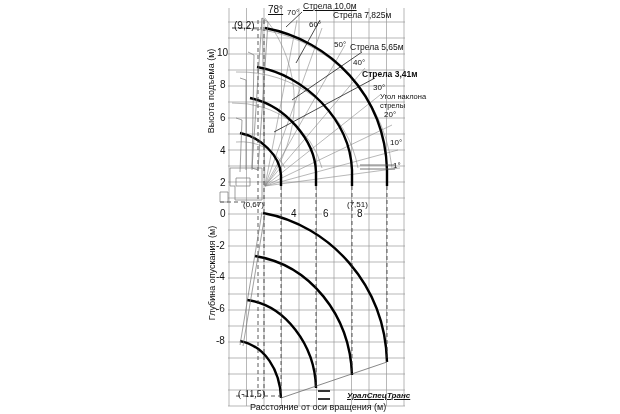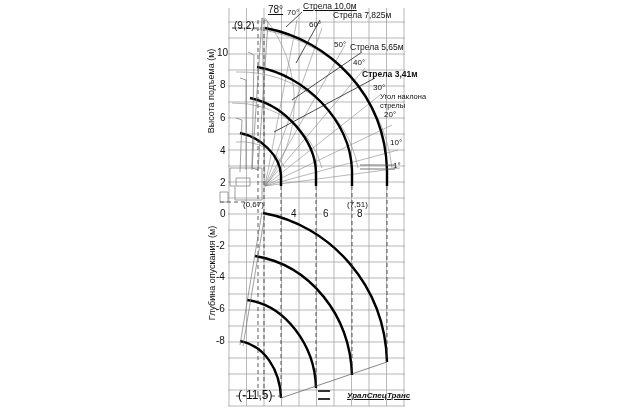--- a/index.html
+++ b/index.html
@@ -107,41 +107,42 @@
   <g stroke="#555" stroke-width="0.8">
     <line x1="360" y1="165" x2="395" y2="165"></line>
     <line x1="360" y1="169" x2="395" y2="169"></line>
   </g>
 </svg>
 
 <div style="position:absolute;left:0;top:0;width:620px;height:414px;font-size:9px;color:#111;">
 
   <div style="position:absolute;left:166px;top:86px;width:90px;text-align:center;transform:rotate(-90deg);font-size:9px;">Высота подъема (м)</div>
   <div style="position:absolute;left:162px;top:268px;width:100px;text-align:center;transform:rotate(-90deg);font-size:9px;">Глубина опускания (м)</div>
+  <div style="position:absolute;left:250px;top:402px;font-size:9px;">Расстояние от оси вращения (м)</div>
 
   <div style="position:absolute;left:217px;top:47px;font-size:10px;">10</div>
   <div style="position:absolute;left:220px;top:79px;font-size:10px;">8</div>
   <div style="position:absolute;left:220px;top:112px;font-size:10px;">6</div>
   <div style="position:absolute;left:220px;top:145px;font-size:10px;">4</div>
   <div style="position:absolute;left:220px;top:177px;font-size:10px;">2</div>
   <div style="position:absolute;left:220px;top:208px;font-size:10px;">0</div>
 
   <div style="position:absolute;left:216px;top:240px;font-size:10px;">-2</div>
   <div style="position:absolute;left:216px;top:271px;font-size:10px;">-4</div>
   <div style="position:absolute;left:216px;top:303px;font-size:10px;">-6</div>
   <div style="position:absolute;left:216px;top:335px;font-size:10px;">-8</div>
 
   <div style="position:absolute;left:290px;top:208px;font-size:10px;background:#fff;padding:0 1px;">4</div>
   <div style="position:absolute;left:322px;top:208px;font-size:10px;background:#fff;padding:0 1px;">6</div>
   <div style="position:absolute;left:356px;top:208px;font-size:10px;background:#fff;padding:0 1px;">8</div>
 
   <div style="position:absolute;left:234px;top:20px;font-size:10px;">(9,2)</div>
   <div style="position:absolute;left:215px;top:200px;font-size:8px;padding-left:28px;">(0,67)</div>
   <div style="position:absolute;left:347px;top:200px;font-size:8px;">(7,51)</div>
-  <div style="position:absolute;left:238px;top:388px;font-size:12px;">(-11,5)</div>
+  <div style="position:absolute;left:238px;top:388px;font-size:10px;font-family:Liberation Serif, serif;">(-11,5)</div>
 
   <div style="position:absolute;left:303px;top:1px;font-size:8.5px;text-decoration:underline;">Стрела 10,0м</div>
   <div style="position:absolute;left:333px;top:10px;font-size:8.5px;">Стрела 7,825м</div>
   <div style="position:absolute;left:350px;top:42px;font-size:8.5px;">Стрела 5,65м</div>
   <div style="position:absolute;left:362px;top:69px;font-size:8.5px;font-weight:bold;">Стрела 3,41м</div>
 
   <div style="position:absolute;left:380px;top:92px;font-size:7.5px;line-height:9px;">
     <div>Угол наклона</div>
     <div>стрелы</div>
   </div>

